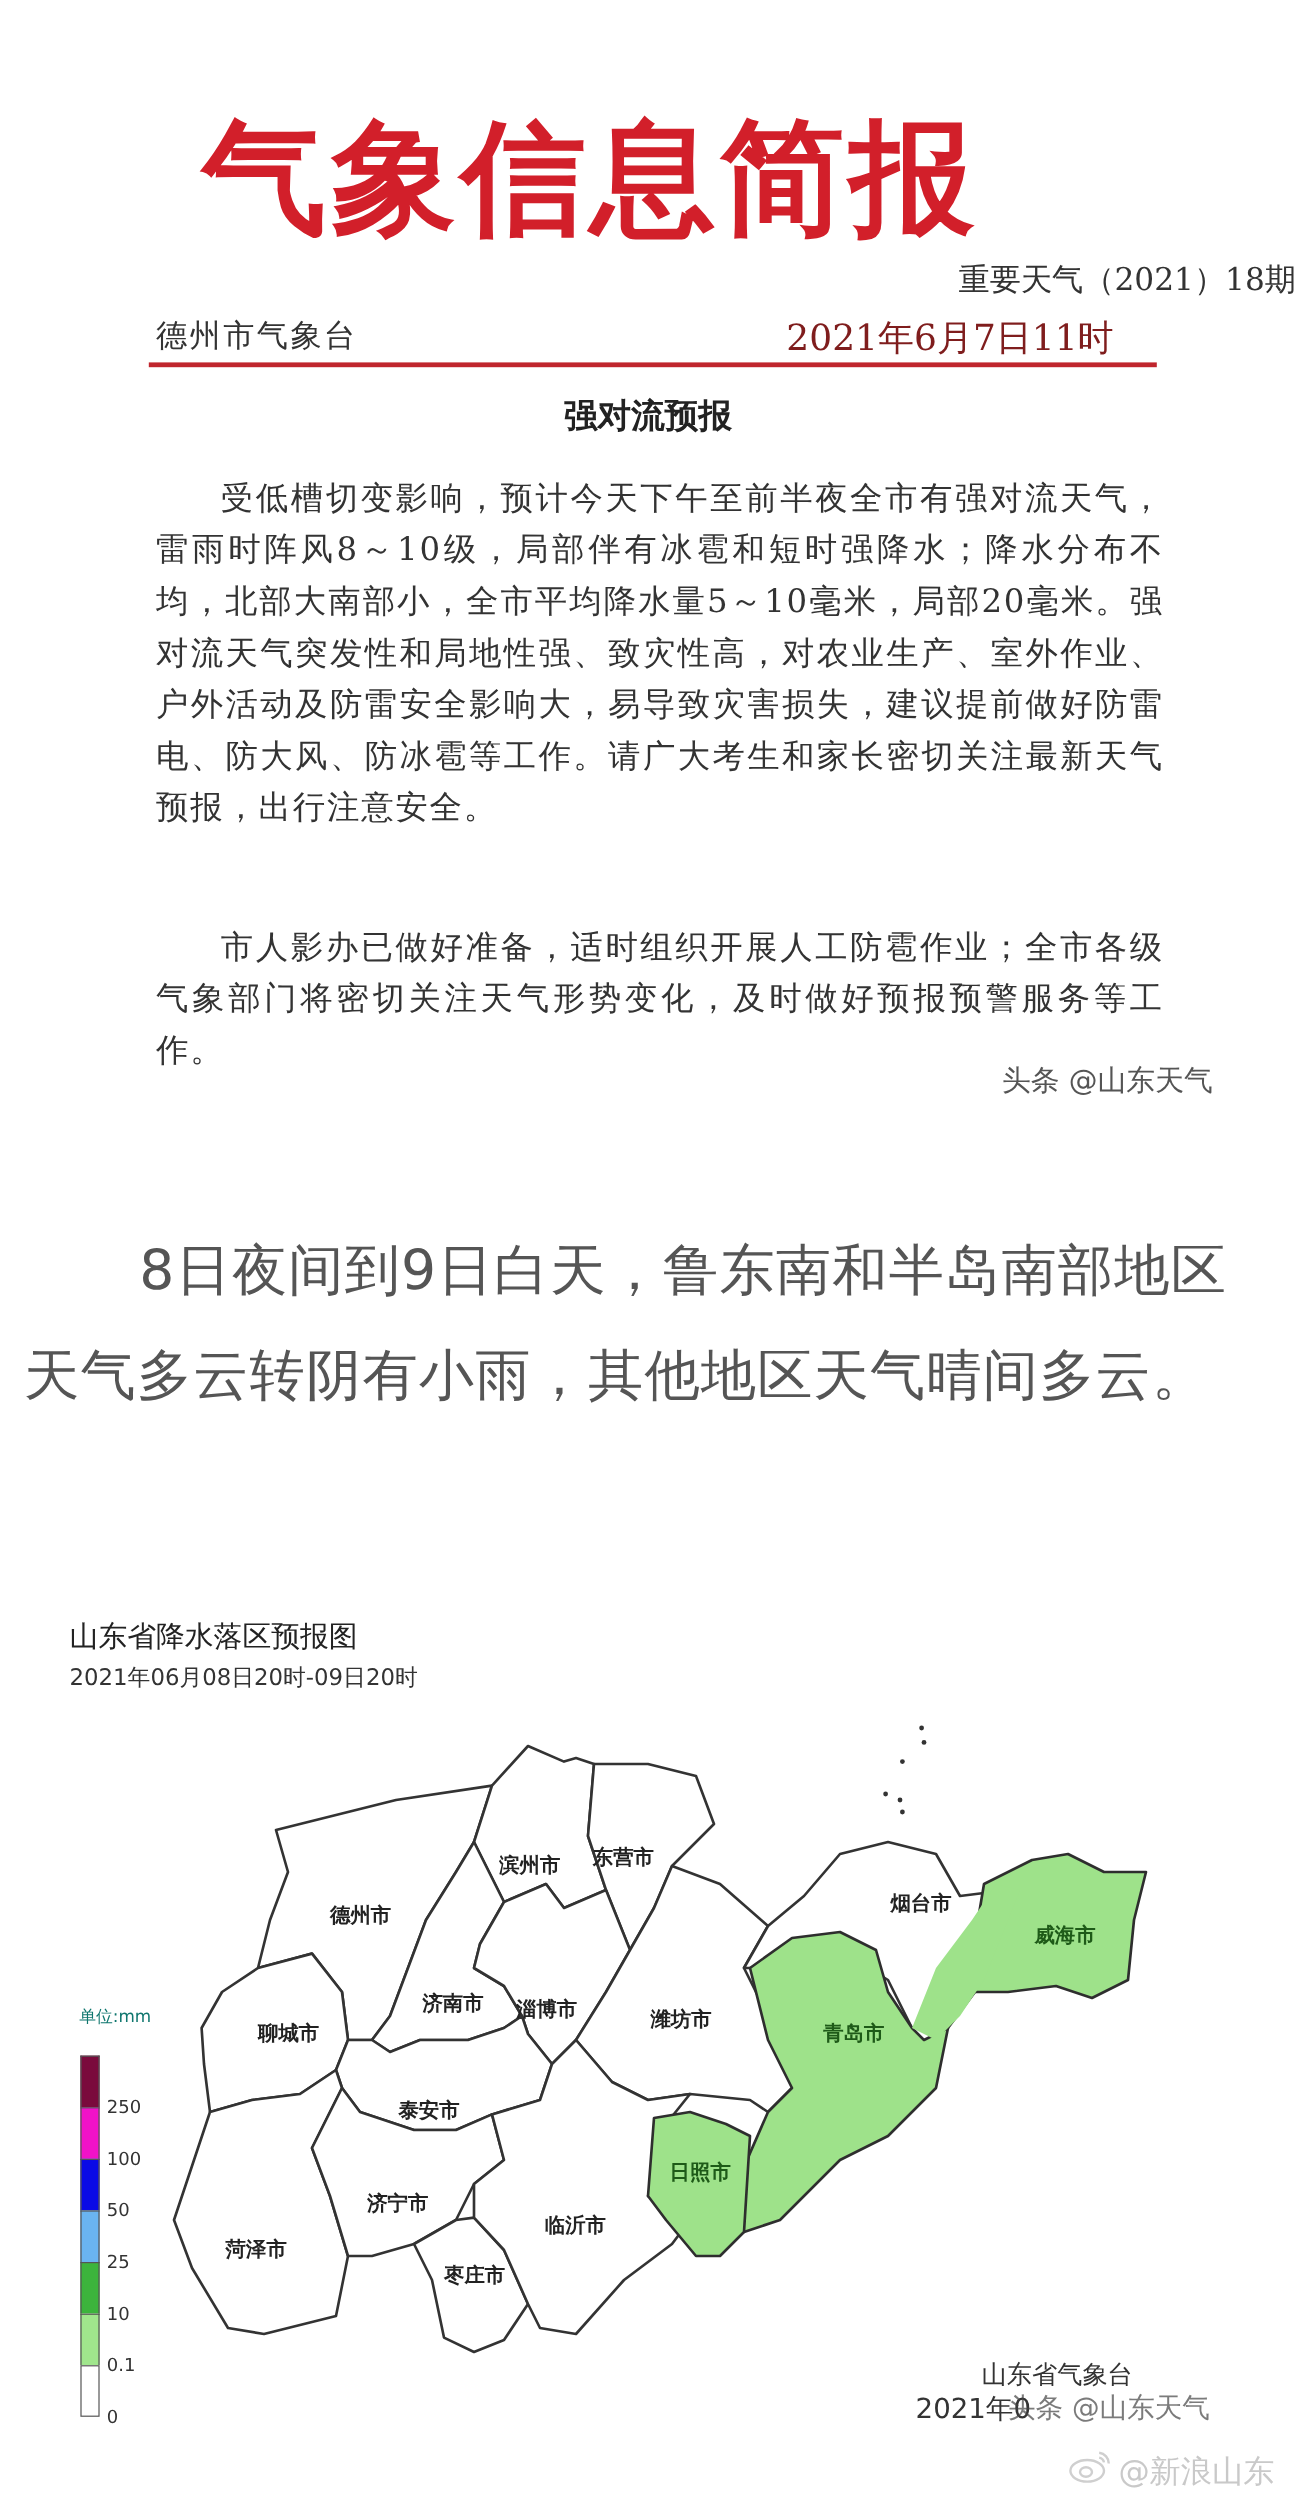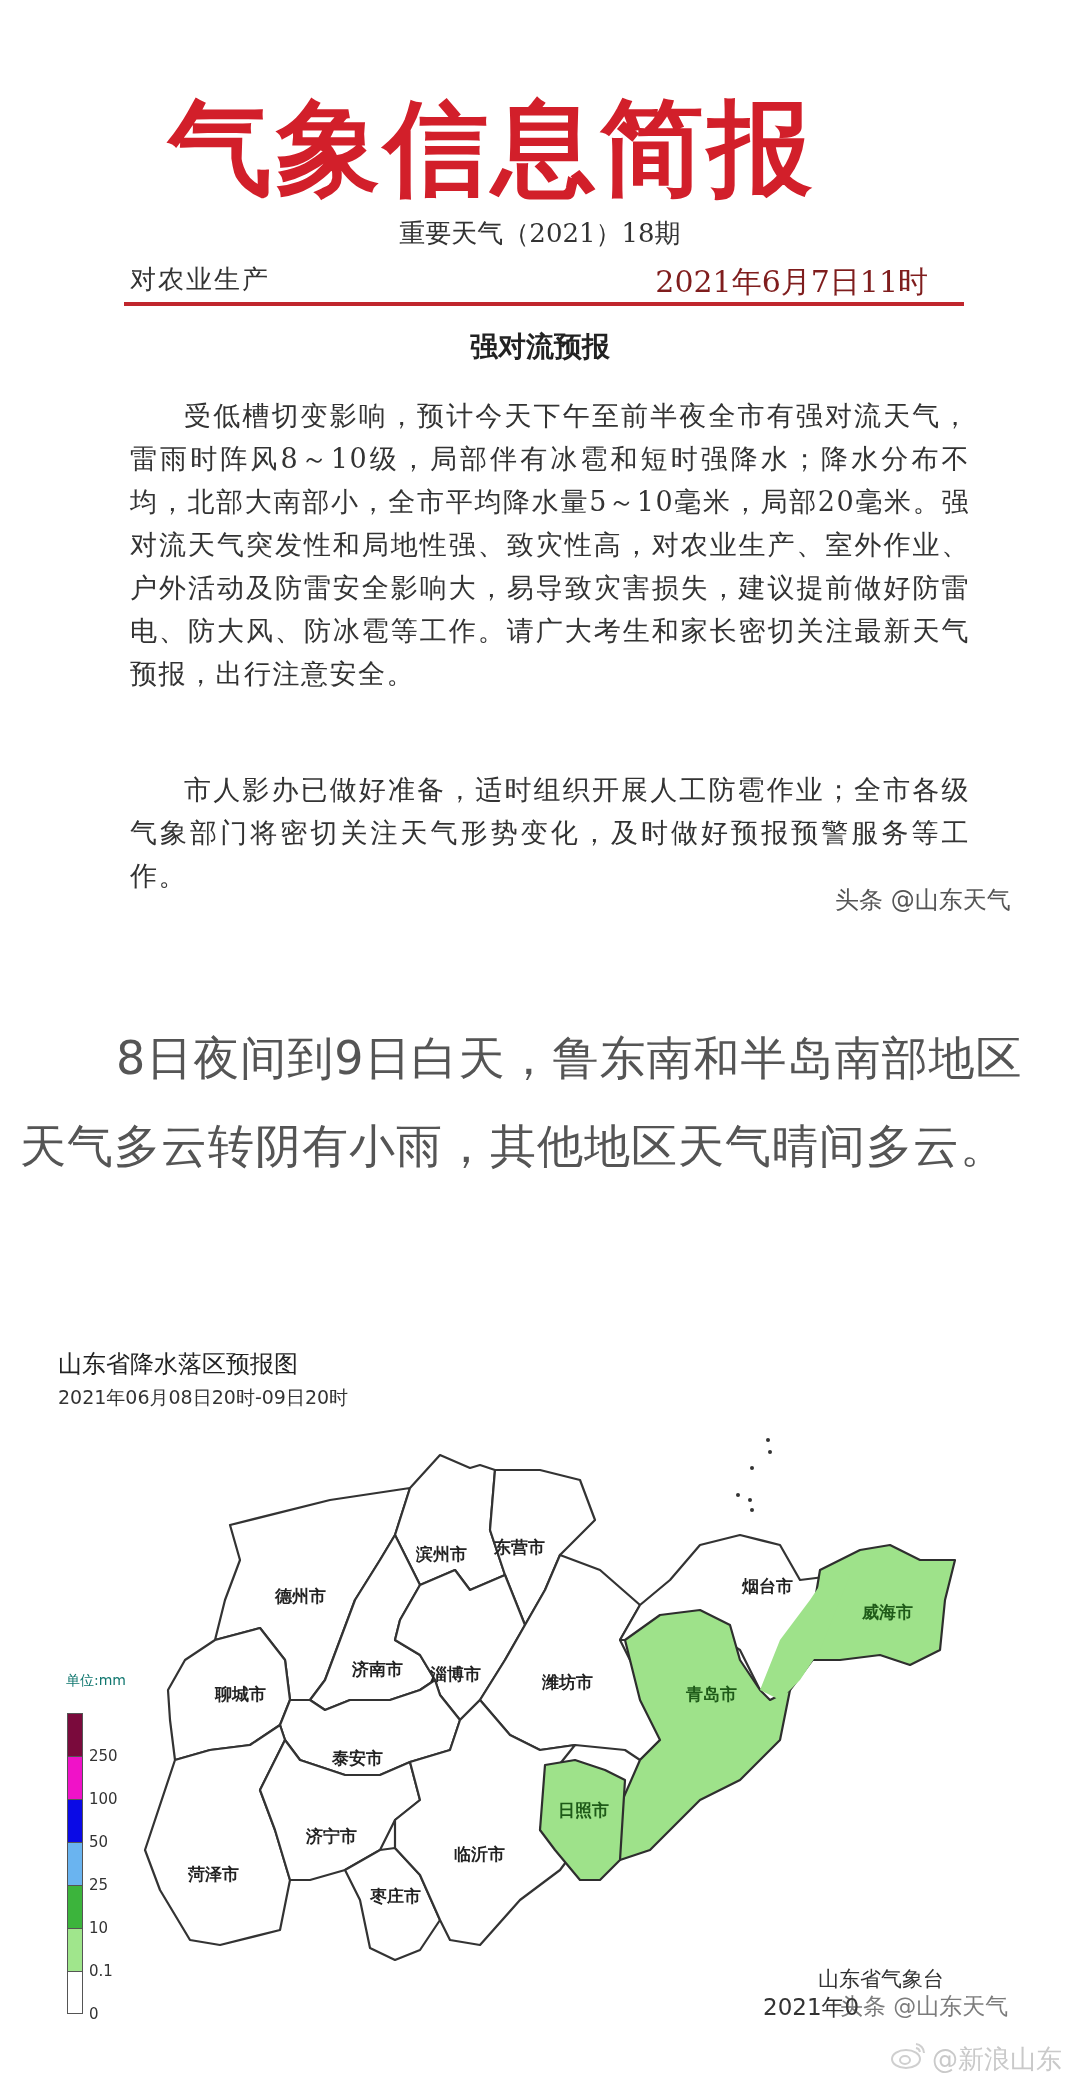--- a/index.html
+++ b/index.html
@@ -2,21 +2,21 @@
 <html><head>
 <meta charset="utf-8">
 <style>
   html, body { margin:0; padding:0; background:#ffffff; }
   body { width:1080px; height:2086px; position:relative; overflow:hidden;
          font-family:"DejaVu Serif", "Liberation Serif", serif; color:#222; }
   .abs { position:absolute; }
   .doc-title { left:0; width:984px; top:88px; text-align:center; font-size:104px;
                font-weight:bold; color:#d21f2a; letter-spacing:4px; line-height:120px;
                font-family:"DejaVu Sans", "Liberation Sans", sans-serif; }
-  .issue { left:0; width:1080px; top:216px; text-align:center; font-size:26px; color:#333; }
+  .issue { left:0; width:1080px; top:216px; text-align:right; font-size:26px; color:#333; }
   .issuer { left:130px; top:262px; font-size:26px; color:#333; letter-spacing:2px; }
   .issued-at { right:152px; top:262px; font-size:30px; color:#7f1d1d; }
   .red-rule { left:124px; width:840px; top:302px; height:4px; background:#c0262d; }
   .sub-title { left:0; width:1080px; top:328px; text-align:center; font-size:28px; font-weight:bold; color:#222; }
   .para { left:130px; width:840px; font-size:27px; line-height:43px; color:#333;
           text-align:justify; letter-spacing:1.5px; }
   .p1 { top:394px; text-indent:54px; }
   .p2 { top:768px; text-indent:54px; }
   .doc-watermark { left:835px; top:884px; font-size:24px; color:#555;
                    font-family:"DejaVu Sans", sans-serif; }
@@ -39,21 +39,21 @@
   .agency-date { left:763px; top:1992px; font-size:23px; color:#333; font-family:"DejaVu Sans", sans-serif; }
   .agency-wm { left:840px; top:1991px; font-size:23px; color:#444; opacity:0.7; font-family:"DejaVu Sans", sans-serif; }
   .weibo { left:893px; top:2042px; font-size:26px; color:#c9c9c9; font-family:"DejaVu Sans", sans-serif; }
   .weibo-icon { left:890px; top:2040px; width:38px; height:30px; }
 </style>
 </head>
 <body>
 
 <div class="abs doc-title">气象信息简报</div>
 <div class="abs issue">重要天气（2021）18期</div>
-<div class="abs issuer">对农业生产</div>
+<div class="abs issuer">德州市气象台</div>
 <div class="abs issued-at">2021年6月7日11时</div>
 <div class="abs red-rule"></div>
 <div class="abs sub-title">强对流预报</div>
 <div class="abs para p1">受低槽切变影响，预计今天下午至前半夜全市有强对流天气，雷雨时阵风8～10级，局部伴有冰雹和短时强降水；降水分布不均，北部大南部小，全市平均降水量5～10毫米，局部20毫米。强对流天气突发性和局地性强、致灾性高，对农业生产、室外作业、户外活动及防雷安全影响大，易导致灾害损失，建议提前做好防雷电、防大风、防冰雹等工作。请广大考生和家长密切关注最新天气预报，出行注意安全。</div>
 <div class="abs para p2">市人影办已做好准备，适时组织开展人工防雹作业；全市各级气象部门将密切关注天气形势变化，及时做好预报预警服务等工作。</div>
 <div class="abs doc-watermark">头条 @山东天气</div>
 
 <div class="abs summary">8日夜间到9日白天，鲁东南和半岛南部地区天气多云转阴有小雨，其他地区天气晴间多云。</div>
 
 <div class="abs map-title">山东省降水落区预报图</div>

